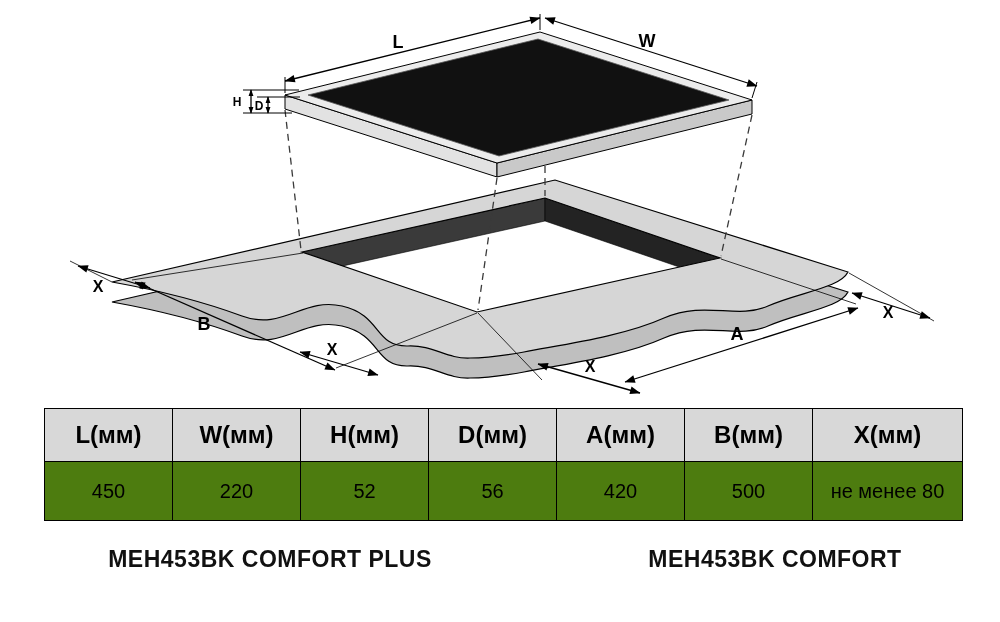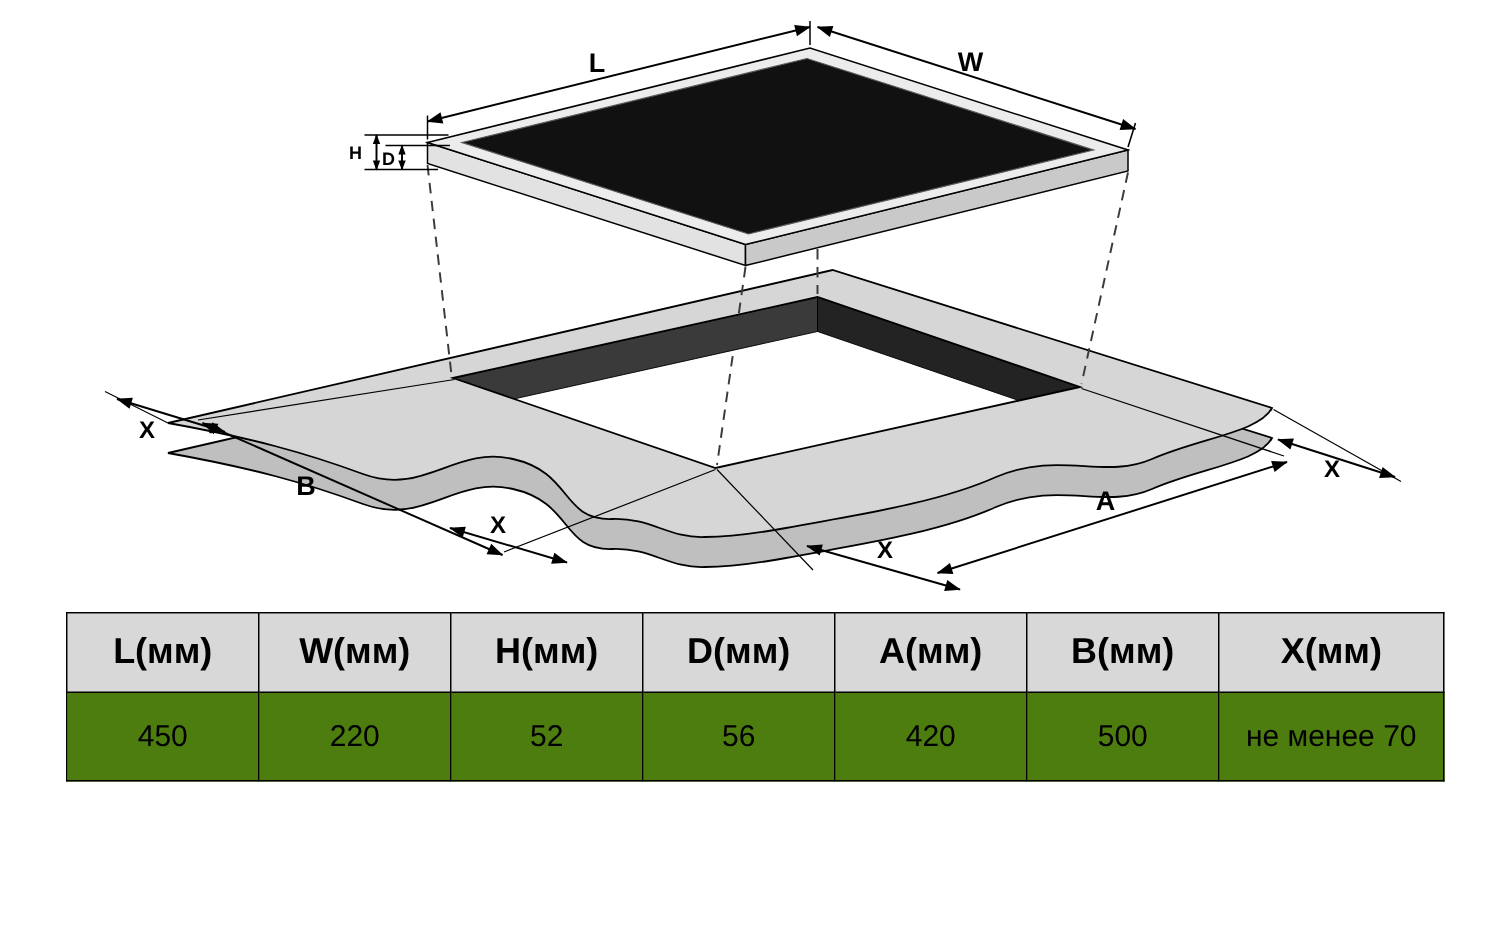--- a/index.html
+++ b/index.html
@@ -153,18 +153,20 @@
       </tr>
     </thead>
     <tbody>
       <tr>
         <td>450</td>
         <td>220</td>
         <td>52</td>
         <td>56</td>
         <td>420</td>
         <td>500</td>
-        <td>не менее 70</td>
+        <td>не менее 80</td>
       </tr>
     </tbody>
   </table>
 
+  <div class="caption caption-left">MEH453BK COMFORT PLUS</div>
+  <div class="caption caption-right">MEH453BK COMFORT</div>
 </div>
 
 </body></html>

